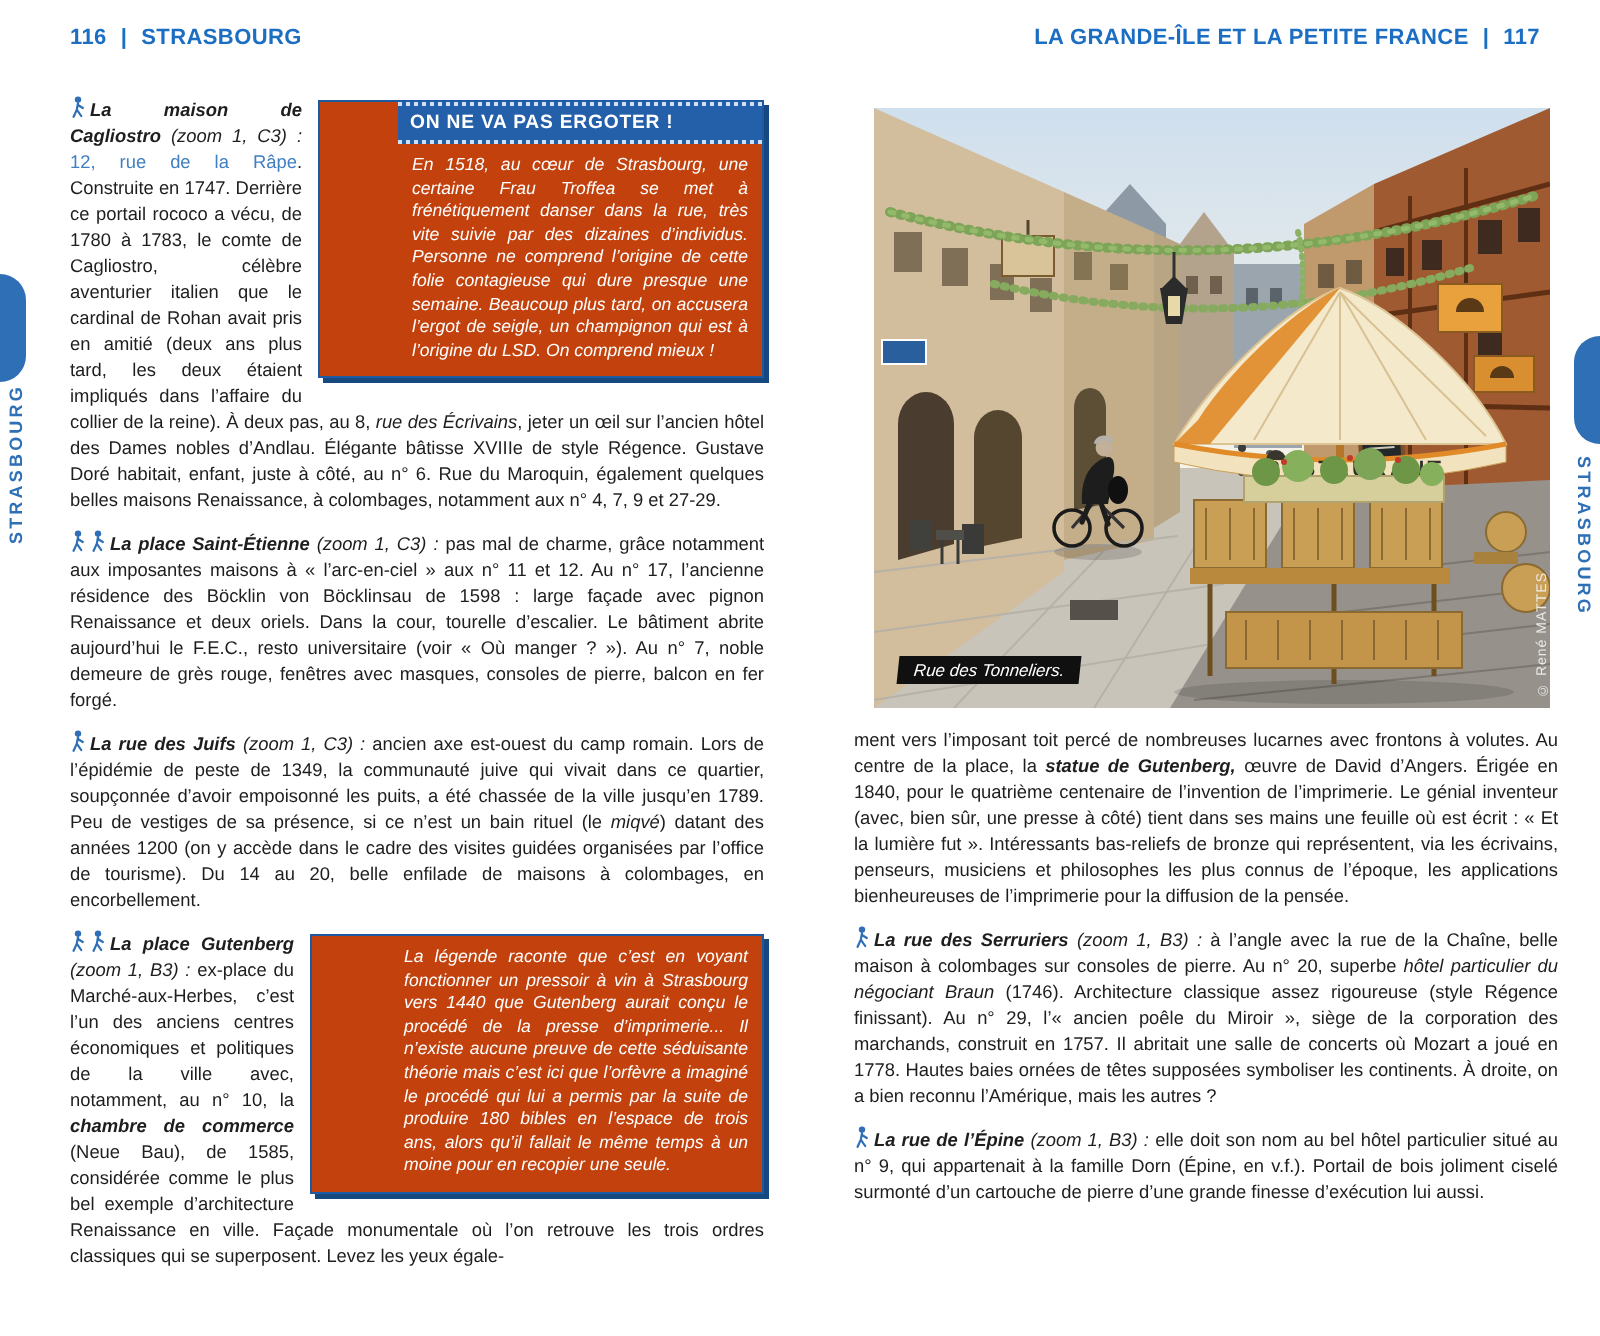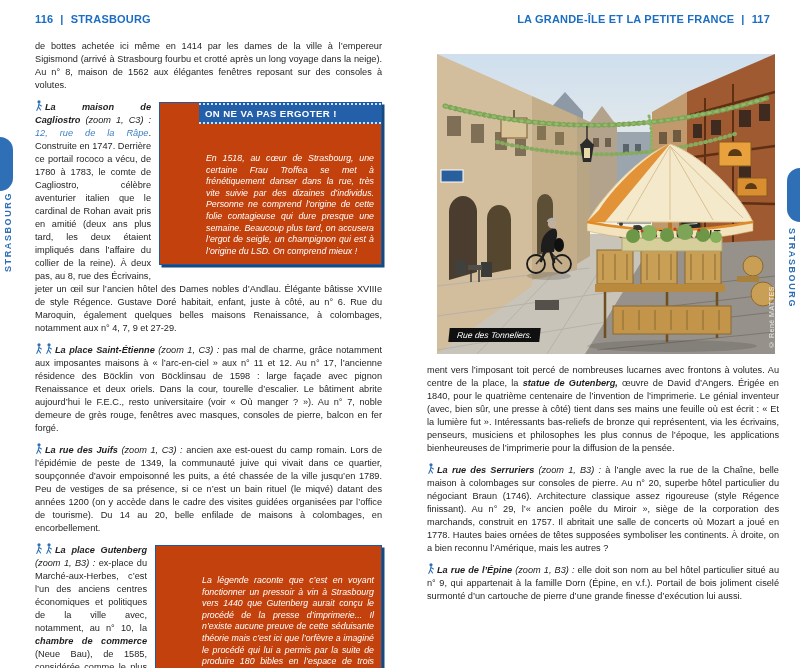--- a/index.html
+++ b/index.html
@@ -26,40 +26,40 @@
   .tab-right{right:3px;top:228px;}
 
   
   .content{position:absolute;left:35px;top:40px;width:347px;font-size:9.2px;line-height:13px;text-align:justify;}
   .content-r{position:absolute;left:22px;top:364px;width:352px;font-size:9.2px;line-height:13px;text-align:justify;}
   p.para{margin:0 0 0 0;}
   .section{margin-top:8px;clear:none;}
   .clr{clear:both;}
   .sec-title{font-weight:bold;font-style:italic;}
   .zoom-ref{font-style:italic;}
-  .blue-link{color:#3f7fc2;font-style:italic;}
-  .it{margin-top:12px;}
+  .blue-link{color:#3f7fc2;}
+  .it{font-style:italic;margin-top:12px;}
   .b-it{font-weight:bold;font-style:italic;}
   svg.poi{width:8px;height:11px;vertical-align:-1px;margin-right:2px;}
 
   
   .infobox{
     float:right;width:182px;margin:2px 0 5px 8px;
     background:#c2410c;color:#fff;border:1px solid #1e5aa2;
     box-shadow:2.5px 2.5px 0 #16497f;
     padding-left:39px;
   }
   .infobox-title{
     background:#245fa9;font-weight:bold;font-size:9.6px;letter-spacing:.4px;
     padding:3px 6px 3px 6px;border-top:2px dotted #cfe0f2;border-bottom:2px dotted #cfe0f2;
     font-style:normal;text-align:left;line-height:11px;
   }
   .infobox-body{
     font-style:italic;font-size:8.8px;line-height:11.6px;
-    padding:5px 7px 7px 7px;text-align:justify;margin-top:24px;
+    padding:5px 7px 7px 7px;text-align:justify;
   }
 
   
   .photo{position:absolute;left:32px;top:54px;width:338px;height:300px;background:#dfe4e8;overflow:hidden;}
   .photo-caption{
     position:absolute;left:12px;bottom:12px;background:#101010;color:#fff;
     font-style:italic;font-size:8.5px;padding:2px 8px;transform:skewX(-6deg);
   }
   .photo-credit{
     position:absolute;right:0px;bottom:6px;writing-mode:vertical-rl;transform:rotate(180deg);
@@ -74,21 +74,20 @@
   <div class="page">
     <div class="pg-header hdr-left">
       <span>116</span><span class="sep">|</span><span>STRASBOURG</span>
     </div>
 
     <div class="tab-bump bump-left"></div>
     <div class="tab-vert tab-left">STRASBOURG</div>
 
     <div class="content">
 
-      <p class="para">de bottes achetée ici même en 1414 par les dames de la ville à l’empereur Sigismond (arrivé à Strasbourg fourbu et crotté après un long voyage dans la neige). Au n° 8, maison de 1562 aux élégantes fenêtres reposant sur des consoles à volutes.</p>
 
       <div class="section">
         <div class="infobox">
           <div class="infobox-title">ON NE VA PAS ERGOTER !</div>
           <div class="infobox-body">En 1518, au cœur de Strasbourg, une certaine Frau Troffea se met à frénétiquement danser dans la rue, très vite suivie par des dizaines d’individus. Personne ne comprend l’origine de cette folie contagieuse qui dure presque une semaine. Beaucoup plus tard, on accusera l’ergot de seigle, un champignon qui est à l’origine du LSD. On comprend mieux !</div>
         </div>
         <svg class="poi" viewBox="0 0 8 11">
             <circle cx="4" cy="1.8" r="1.6" fill="#2e6fb5"></circle>
             <path d="M4 3.6 L3.4 6.8 M3.4 6.8 L1.8 10.4 M3.4 6.8 L5.6 10 M3.8 4.4 L6.4 6" stroke="#2e6fb5" stroke-width="1.1" fill="none" stroke-linecap="round"></path>
           </svg><span class="sec-title">La maison de Cagliostro</span> <span class="zoom-ref">(zoom 1, C3) :</span> <span class="blue-link">12, rue de la Râpe</span><span>. Construite en 1747. Derrière ce portail rococo a vécu, de 1780 à 1783, le comte de Cagliostro, célèbre aventurier italien que le cardinal de Rohan avait pris en amitié (deux ans plus tard, les deux étaient impliqués dans l’affaire du collier de la reine). À deux pas, au 8, </span><span class="it">rue des Écrivains</span><span>, jeter un œil sur l’ancien hôtel des Dames nobles d’Andlau. Élégante bâtisse XVIIIe de style Régence. Gustave Doré habitait, enfant, juste à côté, au n° 6. Rue du Maroquin, également quelques belles maisons Renaissance, à colombages, notamment aux n° 4, 7, 9 et 27-29.</span>

